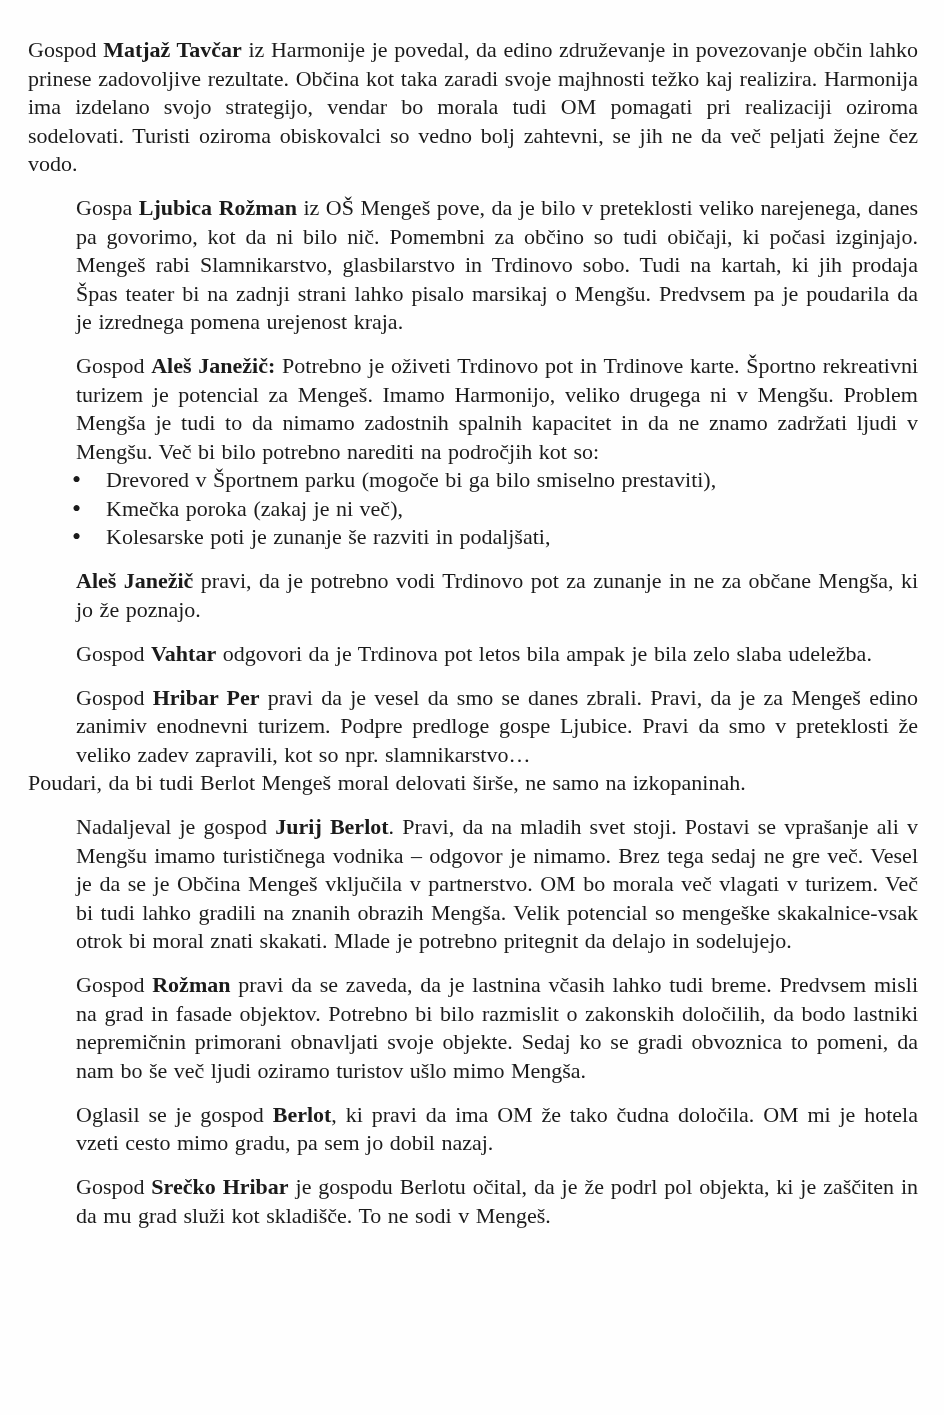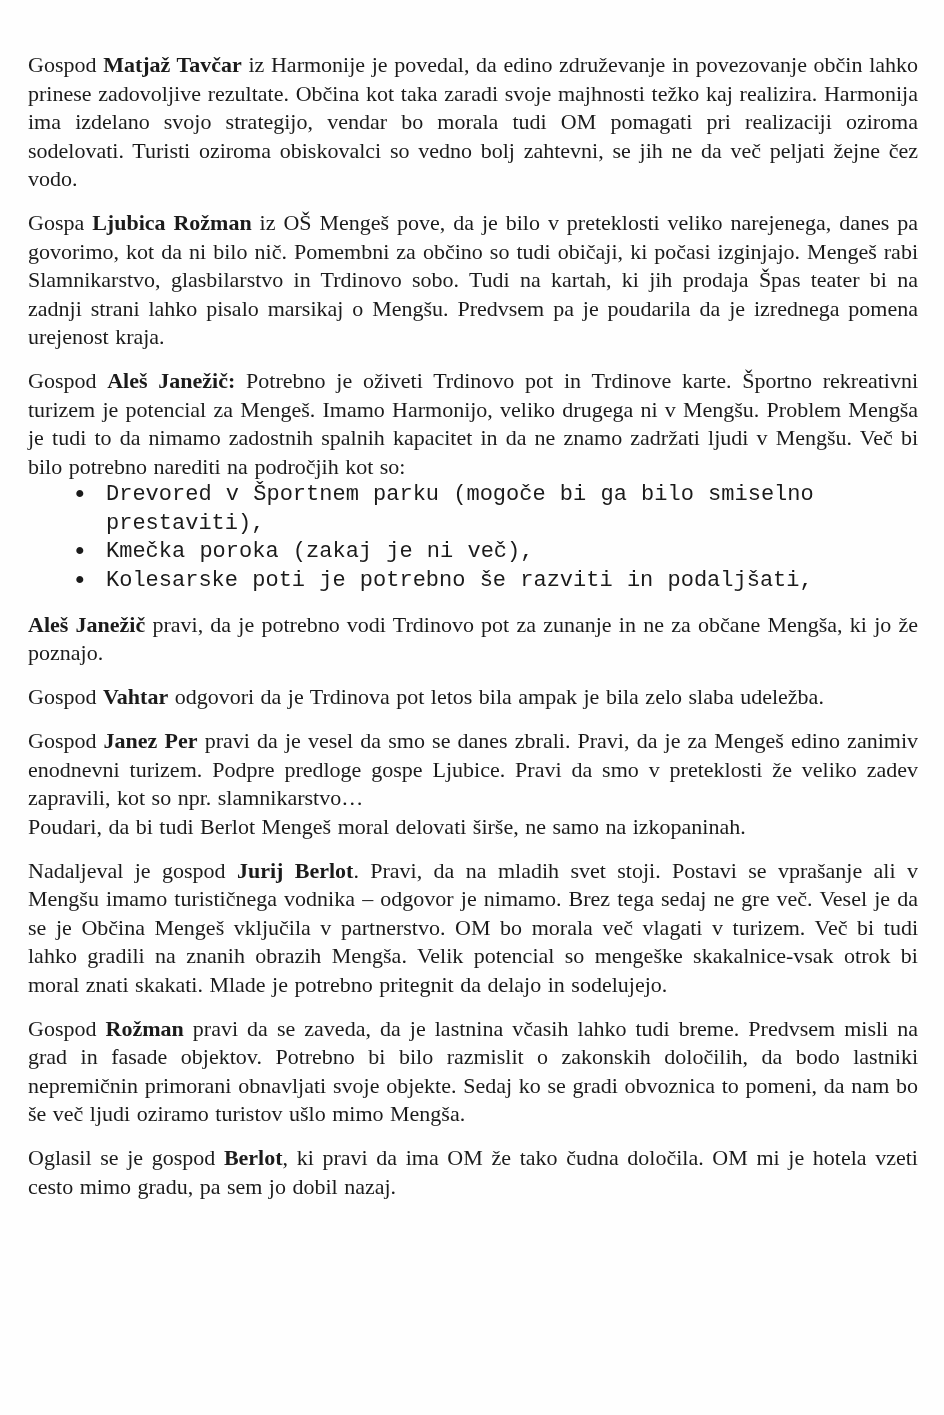--- a/index.html
+++ b/index.html
@@ -10,44 +10,44 @@
   .page {
     position: relative;
     width: 944px;
     height: 1415px;
     background: #fefefe;
     overflow: hidden;
     font-family: "Liberation Serif", serif;
   }
   .doc-body {
     position: absolute;
-    top: 51px;
+    top: 36px;
     left: 28px;
     width: 890px;
     color: #1b1b1b;
     font-size: 22px;
     line-height: 28.5px;
     text-align: justify;
     word-spacing: 1px;
   }
   p.para {
     margin: 0;
   }
   p.para.gap {
     margin-top: 15.5px;
+    margin-left: 48px;
   }
   .bold {
     font-weight: bold;
   }
   ul.bullets {
     margin: 0;
     padding: 0 0 0 44px;
     list-style: none;
     text-align: left;
-    font-family: Liberation Mono, monospace;
   }
   ul.bullets li {
     position: relative;
     padding-left: 34px;
   }
   ul.bullets li::before {
     content: "\2022";
     position: absolute;
     left: 0;
     top: 0;
@@ -59,23 +59,24 @@
 <body>
 
 <div class="page">
   <div class="doc-body" style="color: rgb(27, 27, 27);">
       <p class="para"><span>Gospod </span><span class="bold">Matjaž Tavčar</span><span> iz Harmonije je povedal, da edino združevanje in povezovanje občin lahko prinese zadovoljive rezultate. Občina kot taka zaradi svoje majhnosti težko kaj realizira. Harmonija ima izdelano svojo strategijo, vendar bo morala tudi OM pomagati pri realizaciji oziroma sodelovati. Turisti oziroma obiskovalci so vedno bolj zahtevni, se jih ne da več peljati žejne čez vodo.</span></p>
       <p class="para gap"><span>Gospa </span><span class="bold">Ljubica Rožman</span><span> iz OŠ Mengeš pove, da je bilo v preteklosti veliko narejenega, danes pa govorimo, kot da ni bilo nič. Pomembni za občino so tudi običaji, ki počasi izginjajo. Mengeš rabi Slamnikarstvo, glasbilarstvo in Trdinovo sobo. Tudi na kartah, ki jih prodaja Špas teater bi na zadnji strani lahko pisalo marsikaj o Mengšu. Predvsem pa je poudarila da je izrednega pomena urejenost kraja.</span></p>
       <p class="para gap"><span>Gospod </span><span class="bold">Aleš Janežič:</span><span> Potrebno je oživeti Trdinovo pot in Trdinove karte. Športno rekreativni turizem je potencial za Mengeš. Imamo Harmonijo, veliko drugega ni v Mengšu. Problem Mengša je tudi to da nimamo zadostnih spalnih kapacitet in da ne znamo zadržati ljudi v Mengšu. Več bi bilo potrebno narediti na področjih kot so:</span></p>
       <ul class="bullets">
         <li>Drevored v Športnem parku (mogoče bi ga bilo smiselno prestaviti),</li>
         <li>Kmečka poroka (zakaj je ni več),</li>
-        <li>Kolesarske poti je potrebno še razviti in podaljšati,</li>
+        <li>Kolesarske poti je zunanje še razviti in podaljšati,</li>
       </ul>
       <p class="para gap"><span class="bold">Aleš Janežič</span><span> pravi, da je potrebno vodi Trdinovo pot za zunanje in ne za občane Mengša, ki jo že poznajo.</span></p>
       <p class="para gap"><span>Gospod </span><span class="bold">Vahtar</span><span> odgovori da je Trdinova pot letos bila ampak je bila zelo slaba udeležba.</span></p>
-      <p class="para gap"><span>Gospod </span><span class="bold">Janez Per</span><span> pravi da je vesel da smo se danes zbrali. Pravi, da je za Mengeš edino zanimiv enodnevni turizem. Podpre predloge gospe Ljubice. Pravi da smo v preteklosti že veliko zadev zapravili, kot so npr. slamnikarstvo…</span></p>
+      <p class="para gap"><span>Gospod </span><span class="bold">Hribar Per</span><span> pravi da je vesel da smo se danes zbrali. Pravi, da je za Mengeš edino zanimiv enodnevni turizem. Podpre predloge gospe Ljubice. Pravi da smo v preteklosti že veliko zadev zapravili, kot so npr. slamnikarstvo…</span></p>
       <p class="para"><span>Poudari, da bi tudi Berlot Mengeš moral delovati širše, ne samo na izkopaninah.</span></p>
       <p class="para gap"><span>Nadaljeval je gospod </span><span class="bold">Jurij Berlot</span><span>. Pravi, da na mladih svet stoji. Postavi se vprašanje ali v Mengšu imamo turističnega vodnika – odgovor je nimamo. Brez tega sedaj ne gre več. Vesel je da se je Občina Mengeš vključila v partnerstvo. OM bo morala več vlagati v turizem. Več bi tudi lahko gradili na znanih obrazih Mengša. Velik potencial so mengeške skakalnice-vsak otrok bi moral znati skakati. Mlade je potrebno pritegnit da delajo in sodelujejo.</span></p>
       <p class="para gap"><span>Gospod </span><span class="bold">Rožman</span><span> pravi da se zaveda, da je lastnina včasih lahko tudi breme. Predvsem misli na grad in fasade objektov. Potrebno bi bilo razmislit o zakonskih določilih, da bodo lastniki nepremičnin primorani obnavljati svoje objekte. Sedaj ko se gradi obvoznica to pomeni, da nam bo še več ljudi oziramo turistov ušlo mimo Mengša.</span></p>
       <p class="para gap"><span>Oglasil se je gospod </span><span class="bold">Berlot</span><span>, ki pravi da ima OM že tako čudna določila. OM mi je hotela vzeti cesto mimo gradu, pa sem jo dobil nazaj.</span></p>
+      <p class="para gap"><span>Gospod </span><span class="bold">Srečko Hribar</span><span> je gospodu Berlotu očital, da je že podrl pol objekta, ki je zaščiten in da mu grad služi kot skladišče. To ne sodi v Mengeš.</span></p>
     </div>
 </div>
 
 </body></html>

